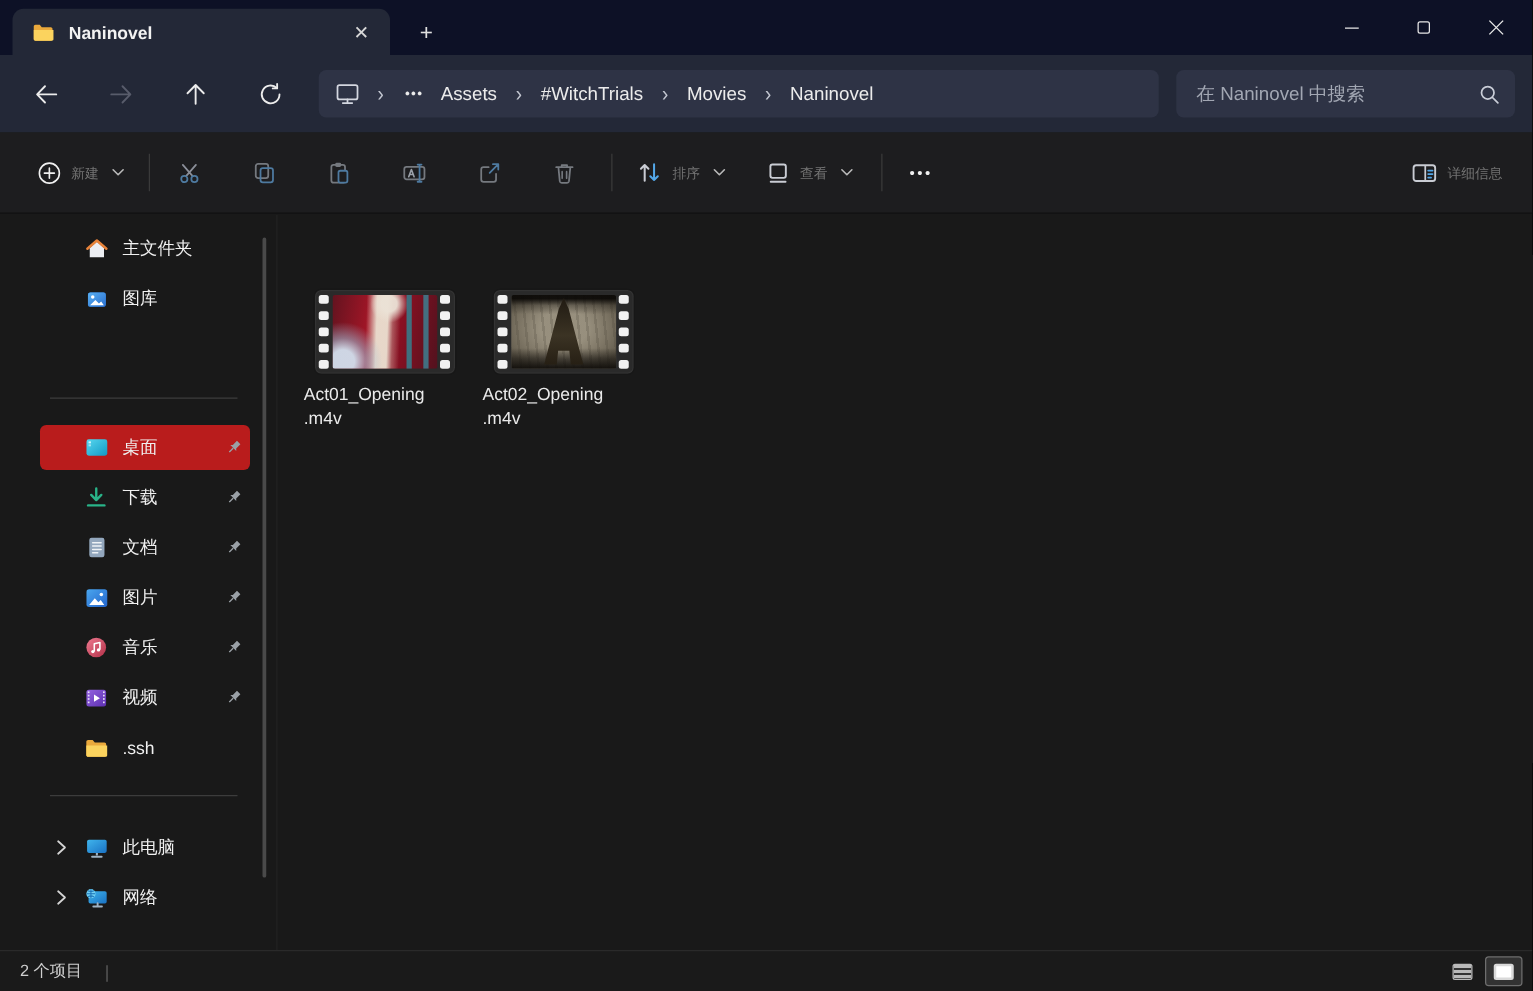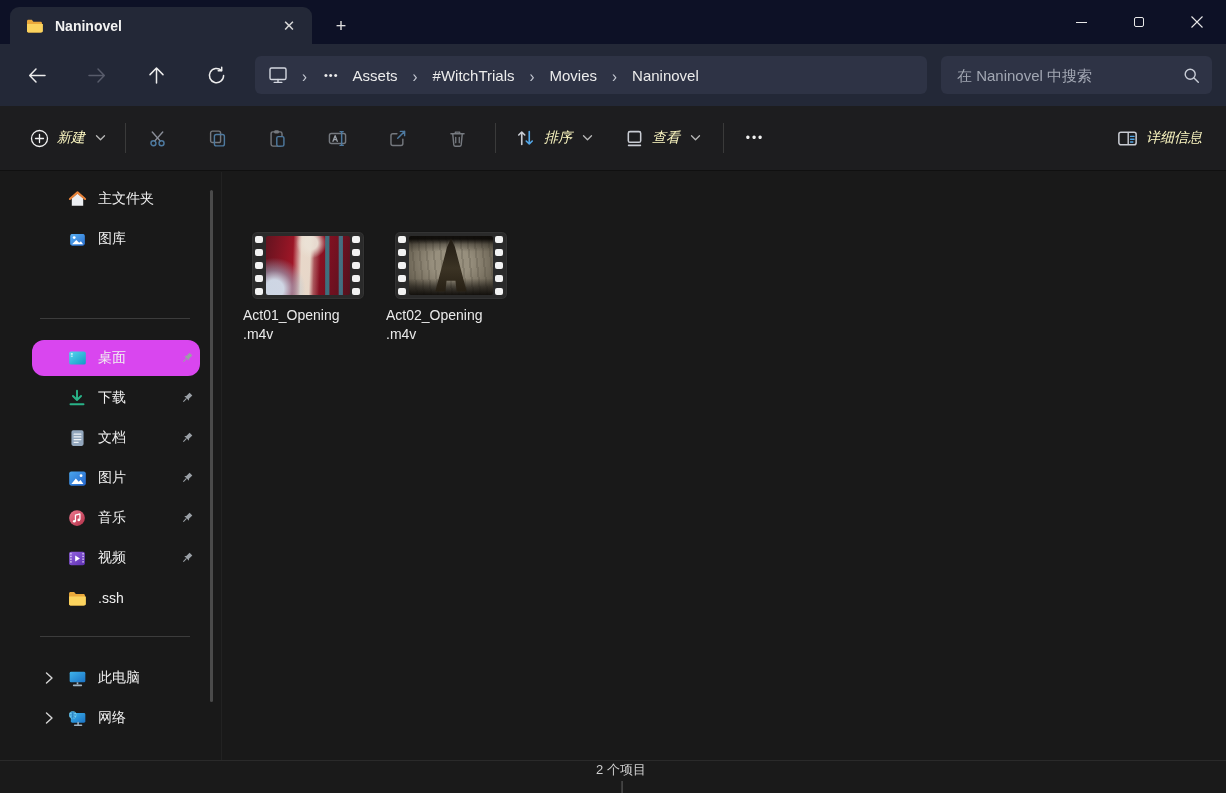--- a/index.html
+++ b/index.html
@@ -30,33 +30,33 @@
   .crumb-chev{font-size:15px;color:#c3c7d1;padding:0 9px;transform:scaleY(1.15);}
   .crumb-ellipsis{font-size:15px;color:#ececec;letter-spacing:1px;padding:0 8px;}
   .searchbox{position:absolute;left:941px;top:12px;width:271px;height:38px;background:#2e3345;
              border-radius:6px;display:flex;align-items:center;padding:0 12px 0 14px;}
   .searchbox input{flex:1;background:transparent;border:none;outline:none;color:#e8e8e8;font-size:15px;}
   .searchbox input::placeholder{color:#a2a7b3;opacity:1;}
 
   
   .toolbar{position:absolute;left:0;top:106px;width:100%;height:65px;background:#1d1d1f;
            border-bottom:1px solid #101010;display:flex;align-items:center;}
-  .tb-btn{display:flex;align-items:center;gap:8px;height:40px;padding:0 10px;border-radius:5px;color:#fef9c3;font-size:14px;font-style:italic;}
+  .tb-btn{display:flex;align-items:center;gap:8px;height:40px;padding:0 10px;border-radius:5px;color:#737373;font-size:11px;}
   .tb-iconbtn{width:44px;height:40px;display:flex;align-items:center;justify-content:center;border-radius:5px;}
   .tb-divider{width:1px;height:30px;background:#3a3a3a;margin:0 9px;}
   .tb-chev{margin-left:2px;display:flex;align-items:center;}
   .tb-more{color:#f0f0f0;font-size:18px;letter-spacing:2px;}
   .tb-right{margin-left:auto;margin-right:14px;}
 
   
   .bodyarea{position:absolute;left:0;top:172px;width:100%;height:588px;margin-left:24px;}
   .sidebar{position:absolute;left:0;top:0;width:198px;height:100%;border-right:1px solid #222;}
   .side-item{position:absolute;left:8px;width:168px;height:36px;border-radius:5px;
              display:flex;align-items:center;}
-  .side-item.selected{background:#d946ef;border-radius:12px;}
+  .side-item.selected{background:#b91c1c;}
   .chev-slot{width:34px;display:flex;align-items:center;justify-content:center;flex:none;}
   .s-icon{width:22px;height:20px;display:flex;align-items:center;justify-content:center;flex:none;margin-right:10px;}
   .s-label{color:#f0f0f0;font-size:14px;flex:1;white-space:nowrap;}
   .pin{width:26px;display:flex;align-items:center;justify-content:center;flex:none;}
   .side-divider{position:absolute;left:16px;width:150px;height:1px;background:#3c3c3c;}
   .side-scroll{position:absolute;left:186px;top:18px;width:3px;height:512px;background:#4a4a4a;border-radius:2px;}
 
   .main{position:absolute;left:199px;top:0;width:1027px;height:100%;}
   .main-scroll-thumb{position:absolute;right:2px;top:133px;width:4px;height:26px;background:#484848;border-radius:2px;}
   .main-scroll-dot{position:absolute;right:3px;width:3px;height:4px;background:#3c3c3c;}
@@ -80,21 +80,21 @@
     repeating-linear-gradient(84deg, rgba(70,64,52,.22) 0 2px, transparent 2px 7px),
     radial-gradient(ellipse at 50% 45%, rgba(152,144,126,.95) 0 32%, rgba(124,116,99,.85) 58%, rgba(96,89,74,.9) 82%),
     #8d8577;}
   .figure2{position:absolute;left:50%;top:4%;width:56px;height:92%;transform:translateX(-50%);
     clip-path:polygon(50% 0%, 57% 16%, 78% 98%, 60% 98%, 58% 78%, 42% 78%, 40% 98%, 22% 98%, 43% 16%);
     background:linear-gradient(180deg,#201a12,#3b3324 55%,#251e13);}
   .f-label{margin-top:6px;color:#eaeaea;font-size:14px;line-height:19px;}
 
   
   .statusbar{position:absolute;left:0;top:760px;width:100%;height:33px;background:#1a1a1a;
-             border-top:1px solid #2a2a2a;display:flex;align-items:center;flex-direction:column;}
+             border-top:1px solid #2a2a2a;display:flex;align-items:center;}
   .status-text{color:#cfcfcf;font-size:13px;margin-left:16px;}
   .status-sep{color:#5a5a5a;margin-left:18px;font-size:14px;}
   .status-views{margin-left:auto;margin-right:8px;display:flex;align-items:center;gap:3px;}
   .view-toggle{width:30px;height:24px;display:flex;align-items:center;justify-content:center;border-radius:3px;}
   .view-toggle.active{background:#323232;border:1px solid #6e6e6e;}
   .vt-lines{width:16px;height:13px;background:#b9b9b9;border-radius:2px;
             background:repeating-linear-gradient(#b9b9b9 0 2px, #333 2px 4px);border:1px solid #b9b9b9;}
   .vt-box{width:16px;height:13px;border:2px solid #d9d9d9;background:#fff;border-radius:2px;}
 
   svg{display:block;}

